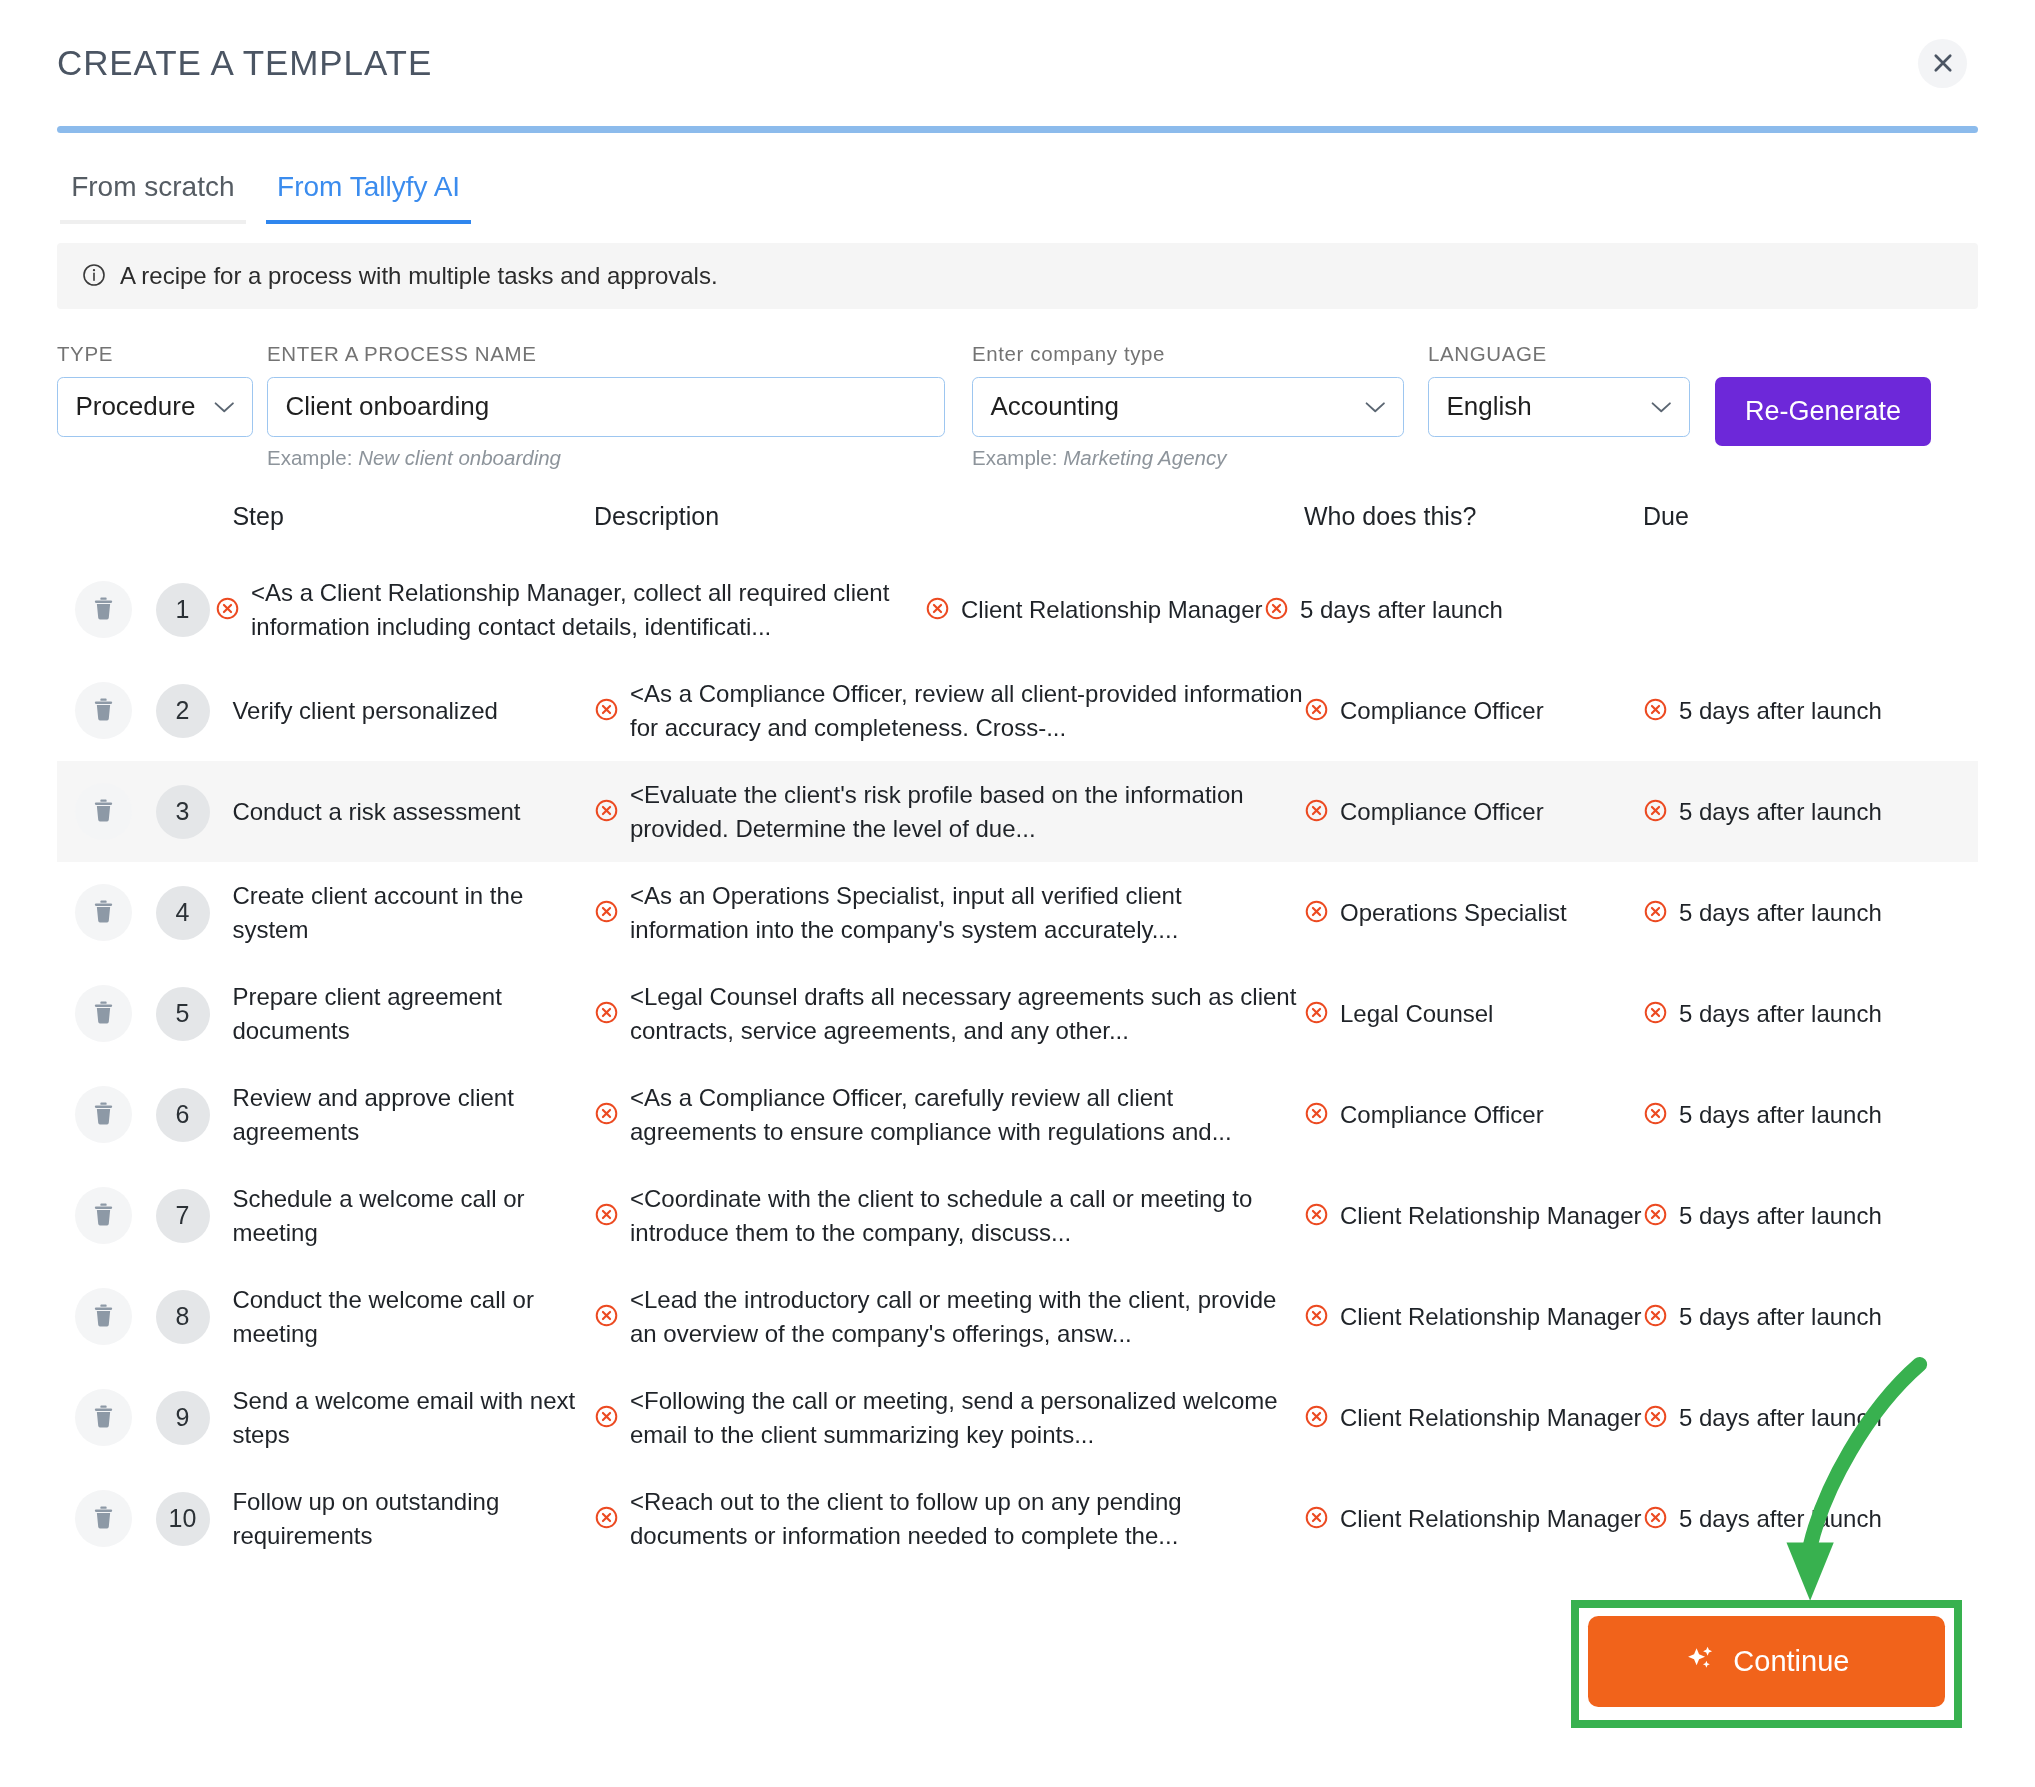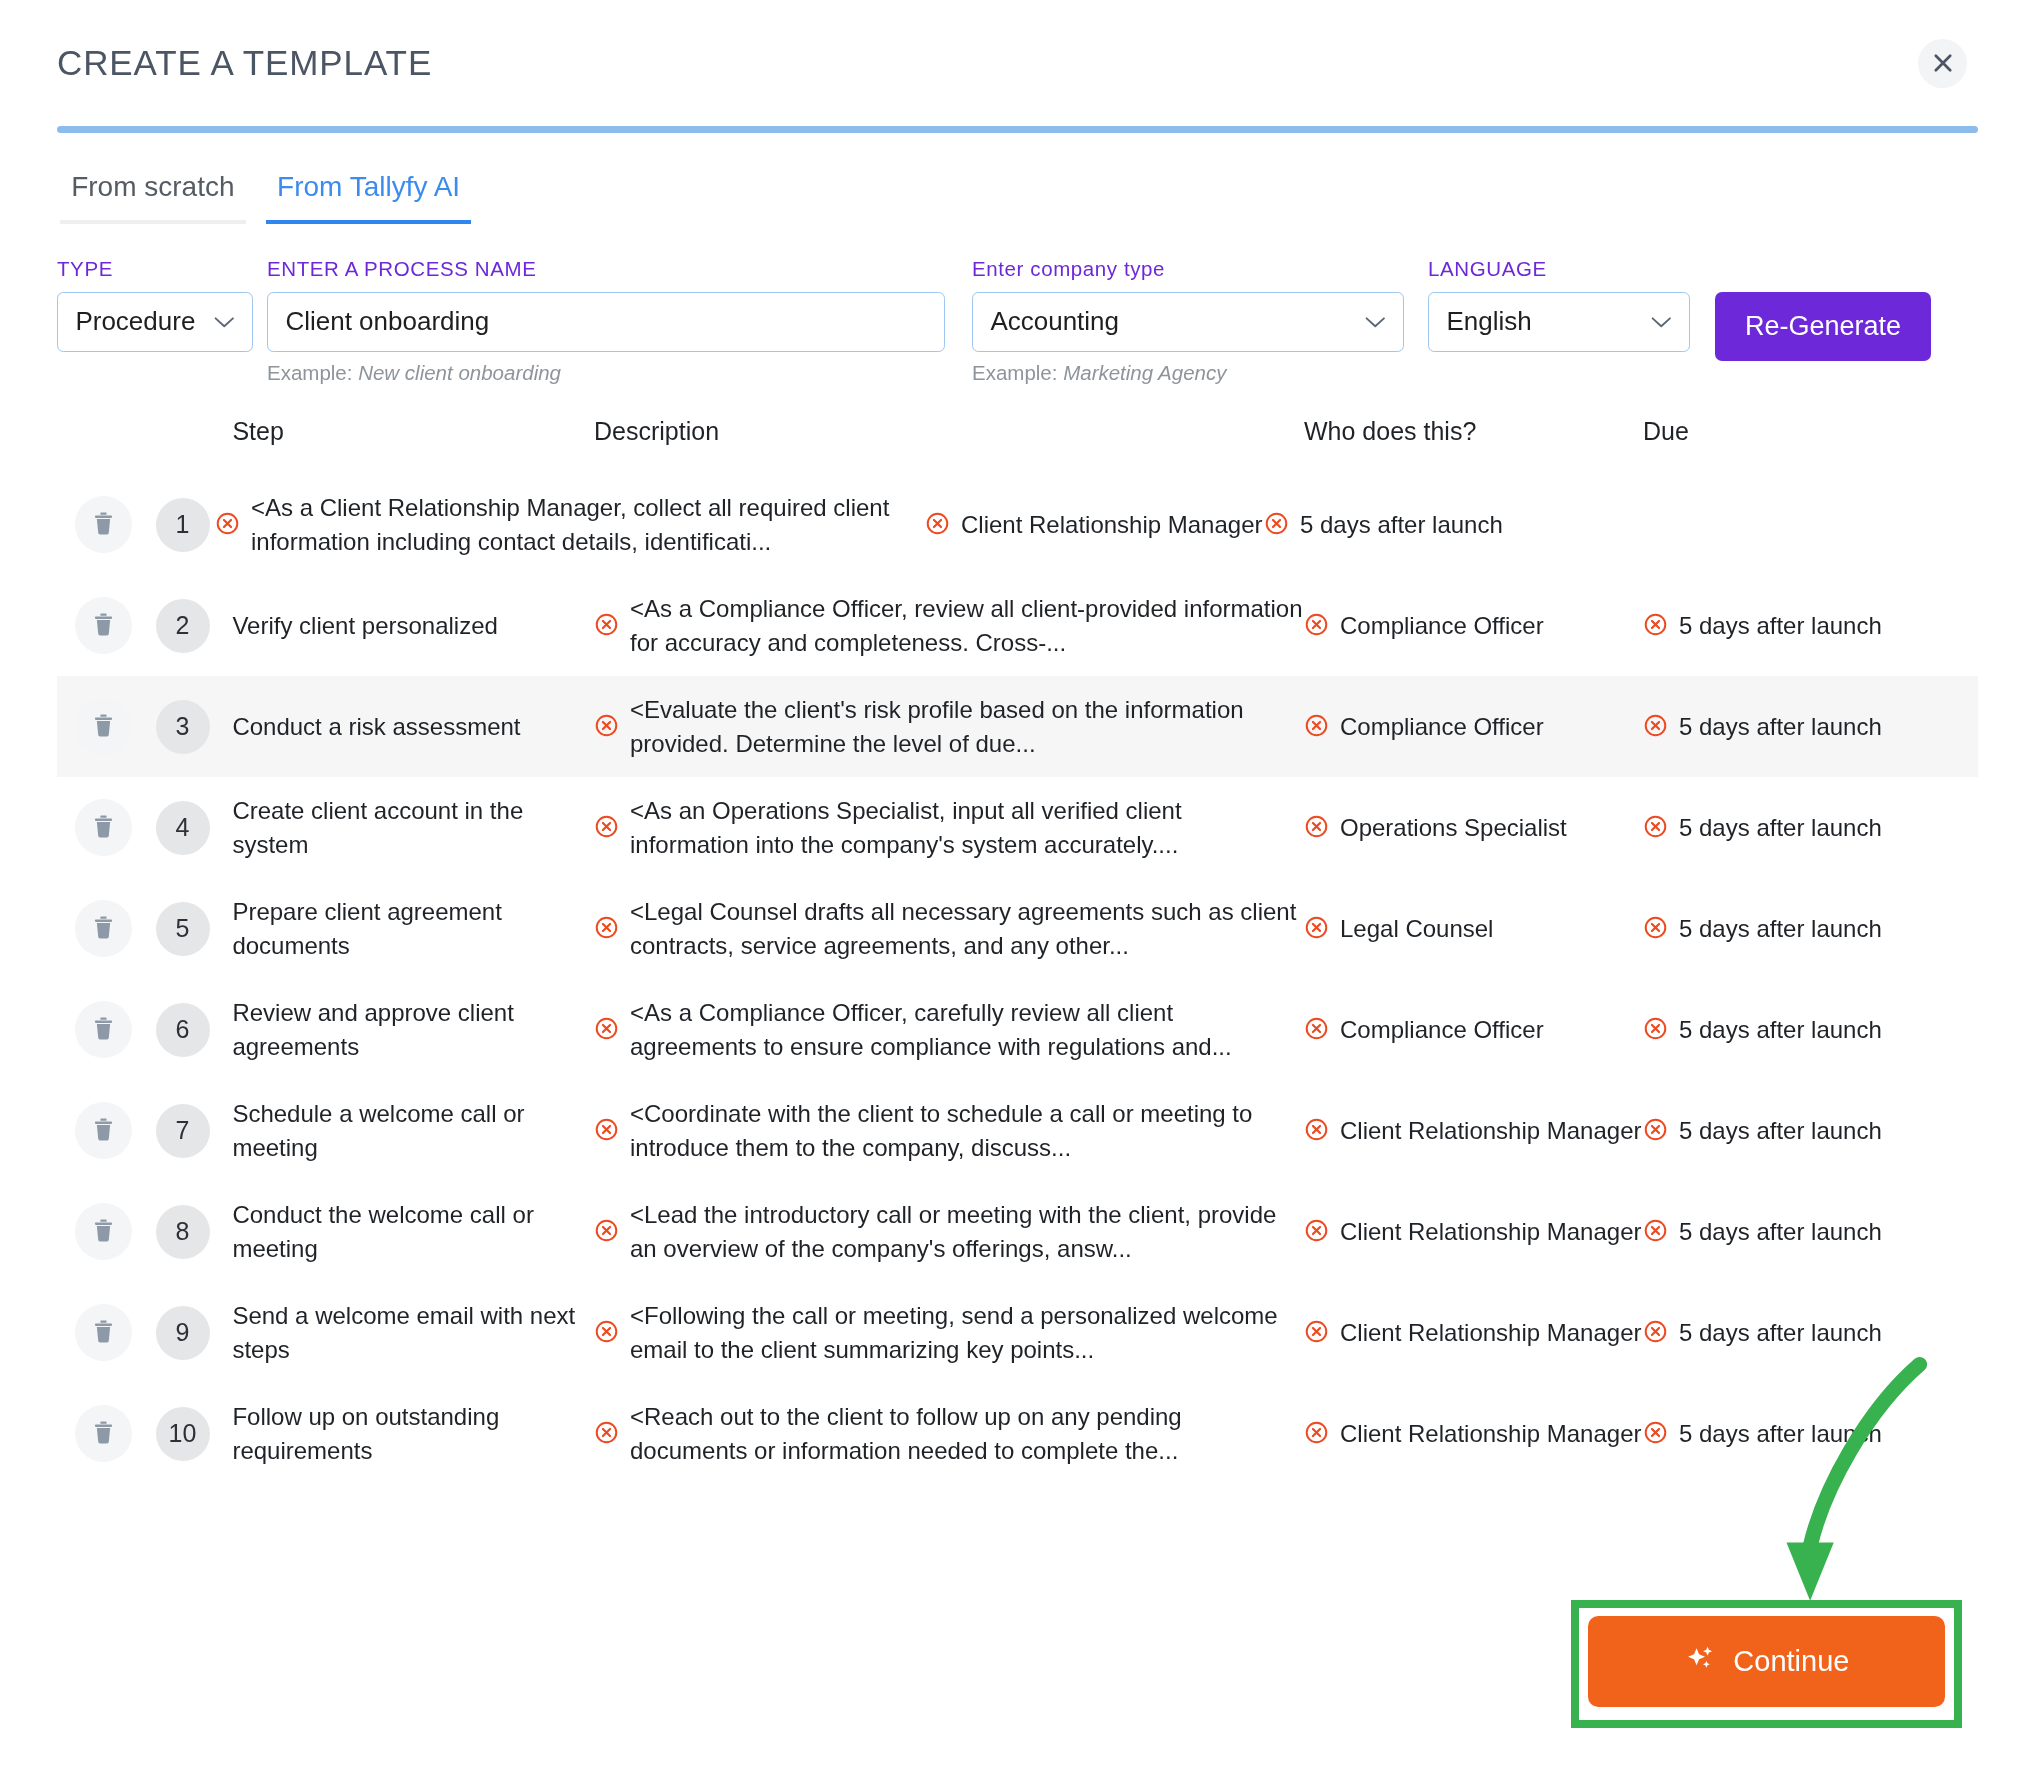--- a/index.html
+++ b/index.html
@@ -95,21 +95,21 @@
   
   .form-row {
     display: flex;
     align-items: flex-start;
     margin-top: 33px;
     gap: 0;
   }
   .field { display: flex; flex-direction: column; }
   .field-label {
     font-size: 20.5px;
-    color: #6d28d9;
+    color: #737373;
     letter-spacing: 0.6px;
     margin-bottom: 9.5px;
     height: 25px;
   }
   .control {
     height: 60px;
     border: 1.6px solid #9dc6f0;
     border-radius: 6.3px;
     background: #fff;
     display: flex;
@@ -266,20 +266,30 @@
 
   <div class="tabs">
     <div class="tab">
       <span>From scratch</span>
     </div>
     <div class="tab active">
       <span>From Tallyfy AI</span>
     </div>
   </div>
 
+  <div class="info-banner">
+    <span class="info-icon">
+      <svg width="24" height="24" viewBox="0 0 24 24">
+        <circle cx="12" cy="12" r="10" fill="none" stroke="#3a3a3a" stroke-width="1.6"></circle>
+        <circle cx="12" cy="7.2" r="1.15" fill="#3a3a3a"></circle>
+        <path d="M12 10.4 L12 17.2" stroke="#3a3a3a" stroke-width="1.6" stroke-linecap="round"></path>
+      </svg>
+    </span>
+    <span class="txt">A recipe for a process with multiple tasks and approvals.</span>
+  </div>
 
   <div class="form-row">
 
     <div class="field f-type">
       <div class="field-label">TYPE</div>
       <div class="control select">
         <span>Procedure</span>
         <span class="chev">
           <svg width="20.5" height="12.6" viewBox="0 0 26 16">
               <path d="M2 3 L13 13 L24 3" fill="none" stroke="#5b6672" stroke-width="2.4" stroke-linecap="round" stroke-linejoin="round"></path>

